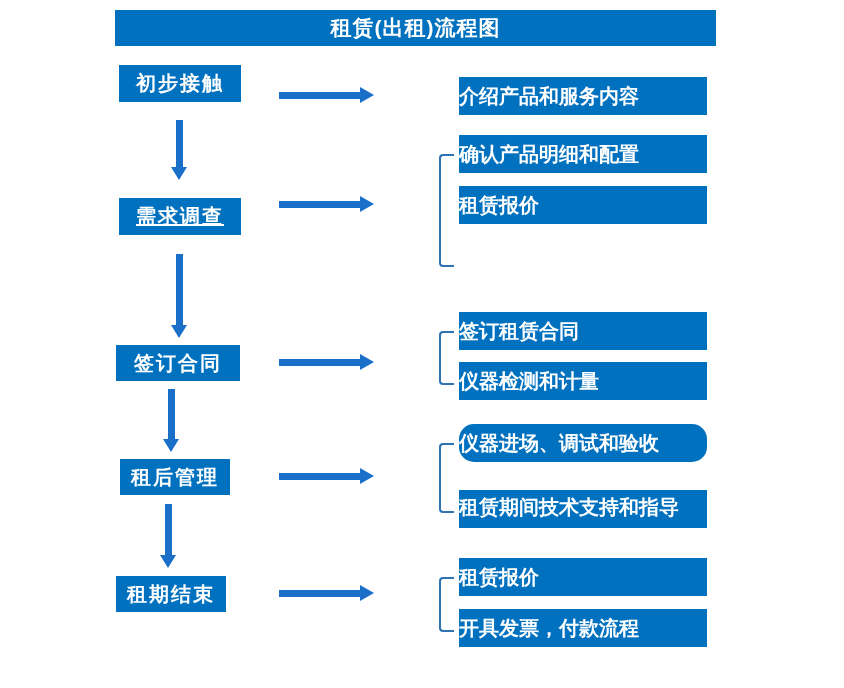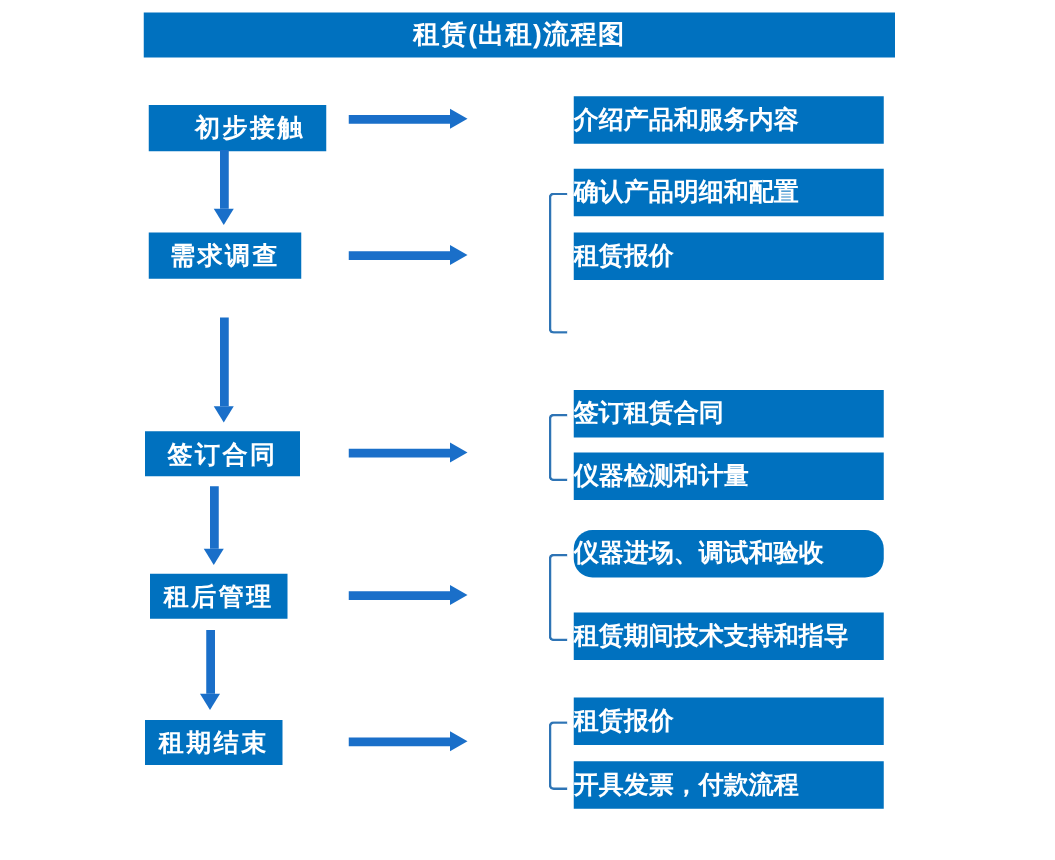--- a/index.html
+++ b/index.html
@@ -102,24 +102,24 @@
 </style>
 </head>
 <body>
 
 <div class="canvas">
 
   <div class="titlebar">
     <span>租赁(出租)流程图</span>
   </div>
 
-  <div class="lbox" style="left:103px; top:84px;  width:122px; height:37px;padding-left:20px;">
+  <div class="lbox" style="left:103px; top:65px;  width:122px; height:37px;">
     <span>初步接触</span>
   </div>
-  <div class="lbox" style="left:103px; top:186px; width:122px; height:37px;">
+  <div class="lbox" style="left:103px; top:198px; width:122px; height:37px;text-decoration:underline;">
     <span>需求调查</span>
   </div>
   <div class="lbox" style="left:100px; top:345px; width:124px; height:36px;">
     <span>签订合同</span>
   </div>
   <div class="lbox" style="left:104px; top:459px; width:110px; height:36px;">
     <span>租后管理</span>
   </div>
   <div class="lbox" style="left:100px; top:576px; width:110px; height:36px;">
     <span>租期结束</span>
@@ -170,18 +170,18 @@
 
   <div class="rbox" style="top:77px;">介绍产品和服务内容</div>
 
   <div class="rbox" style="top:135px;">确认产品明细和配置</div>
   <div class="rbox" style="top:186px;">租赁报价</div>
 
   <div class="rbox" style="top:312px;">签订租赁合同</div>
   <div class="rbox" style="top:362px;">仪器检测和计量</div>
 
   <div class="rbox" style="top:424px;border-radius:15px;">仪器进场、调试和验收</div>
-  <div class="rbox" style="top:490px;">租赁期间技术支持和指导</div>
+  <div class="rbox" style="top:490px;font-family:Liberation Mono, monospace;">租赁期间技术支持和指导</div>
 
   <div class="rbox" style="top:558px;">租赁报价</div>
   <div class="rbox" style="top:609px;">开具发票，付款流程</div>
 
 </div>
 
 </body></html>

